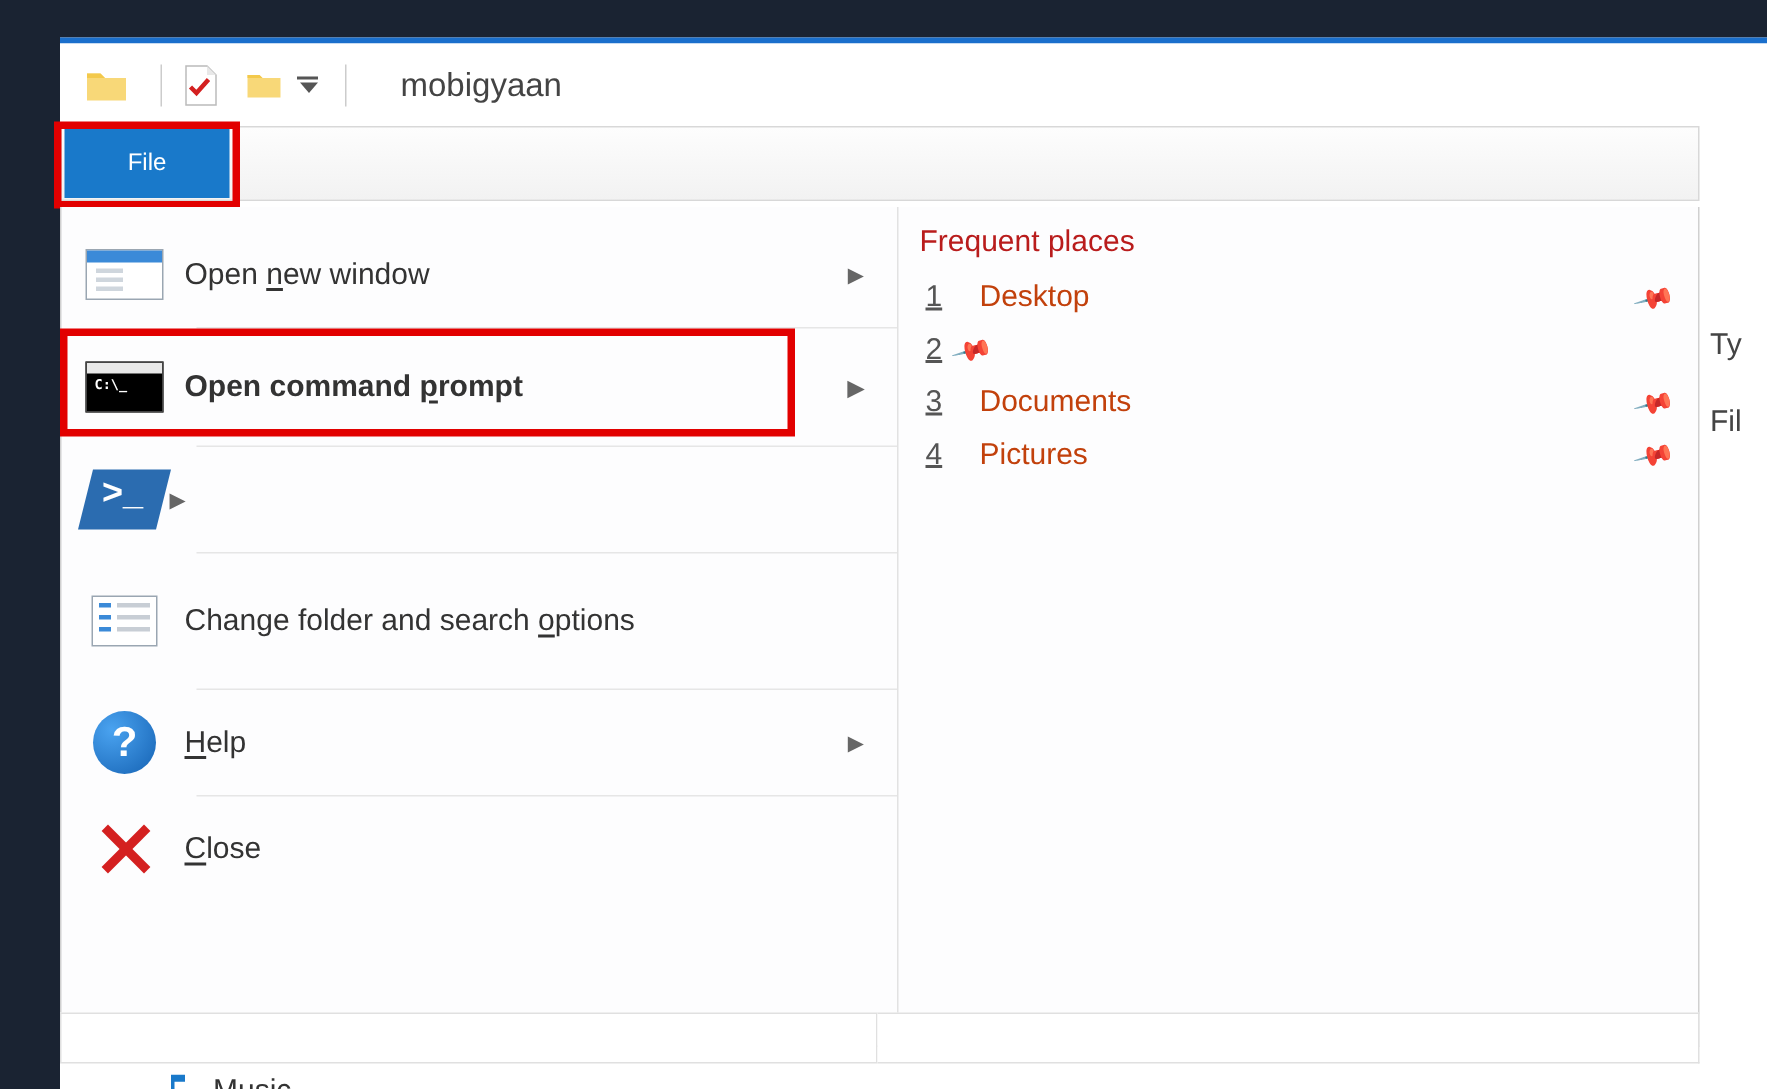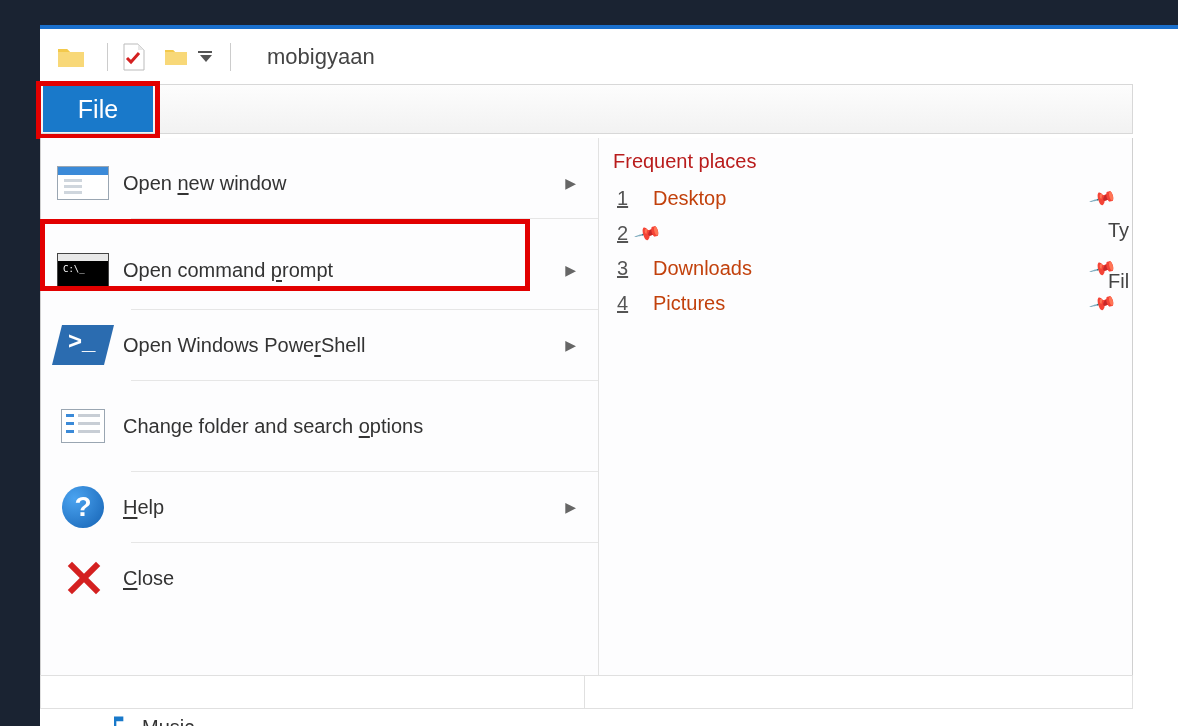--- a/index.html
+++ b/index.html
@@ -67,21 +67,21 @@
     align-items: center;
   }
   .file-tab {
     background: #1979ca;
     color: #fff;
     display: flex;
     align-items: center;
     justify-content: center;
     width: 110px;
     height: 46px;
-    font-size: 25px;
+    font-size: 16px;
     margin-left: 2px;
   }
   .red-highlight {
     position: absolute;
     border: 5px solid #e20000;
     pointer-events: none;
   }
   .red-file {
     left: -5px;
     top: -4px;
@@ -133,21 +133,21 @@
   .menu-sep {
     border-top: 1px solid #e6e6e6;
     margin-left: 90px;
   }
   .red-cmd {
     left: -1px;
     top: 0px;
     width: 490px;
     height: 72px;
   }
-  .cmd-item { padding-top:30px; padding-bottom:18px; }
+  .cmd-item { padding-top:18px; padding-bottom:18px;font-weight:bold; }
   .right-pane {
     flex: 1;
     padding: 12px 14px;
   }
   .freq-header {
     font-size: 20px;
     color: #b91c1c;
     margin-bottom: 8px;
   }
   .freq-row {
@@ -167,21 +167,21 @@
     color: #c2410c;
   }
   .pin {
     color: #888;
     font-size: 18px;
     transform: rotate(30deg);
   }
   
   .right-sliver {
     position: absolute;
-    left: 1068px;
+    left: 1100px;
     top: 190px;
     font-size: 20px;
     color: #444;
   }
   .right-sliver div { margin-bottom: 28px; }
   
   .bottom-strip {
     position: absolute;
     left: 0;
     top: 646px;
@@ -302,21 +302,20 @@
       </div>
 
       <div class="menu-sep"></div>
 
       <div class="menu-item">
         <span class="menu-icon">
             <span class="ps-icon">
               <span>&gt;_</span>
             </span>
           </span>
-        <span class="menu-label">Open Windows Powe<u>r</u>Shell</span>
         <span class="menu-arrow">▶</span>
       </div>
 
       <div class="menu-sep"></div>
 
       <div class="menu-item" style="padding-top:24px;padding-bottom:24px;align-items:center;">
         <span class="menu-icon">
             <span class="opt-icon"></span>
           </span>
         <span class="menu-label">Change folder and search <u>o</u>ptions</span>
@@ -350,21 +349,21 @@
         <span class="freq-num">1</span>
         <span class="freq-label">Desktop</span>
         <span class="pin">📌</span>
       </div>
       <div class="freq-row">
         <span class="freq-num">2</span>
         <span class="pin">📌</span>
       </div>
       <div class="freq-row">
         <span class="freq-num">3</span>
-        <span class="freq-label">Downloads</span>
+        <span class="freq-label">Documents</span>
         <span class="pin">📌</span>
       </div>
       <div class="freq-row">
         <span class="freq-num">4</span>
         <span class="freq-label">Pictures</span>
         <span class="pin">📌</span>
       </div>
     </div>
   </div>
 

